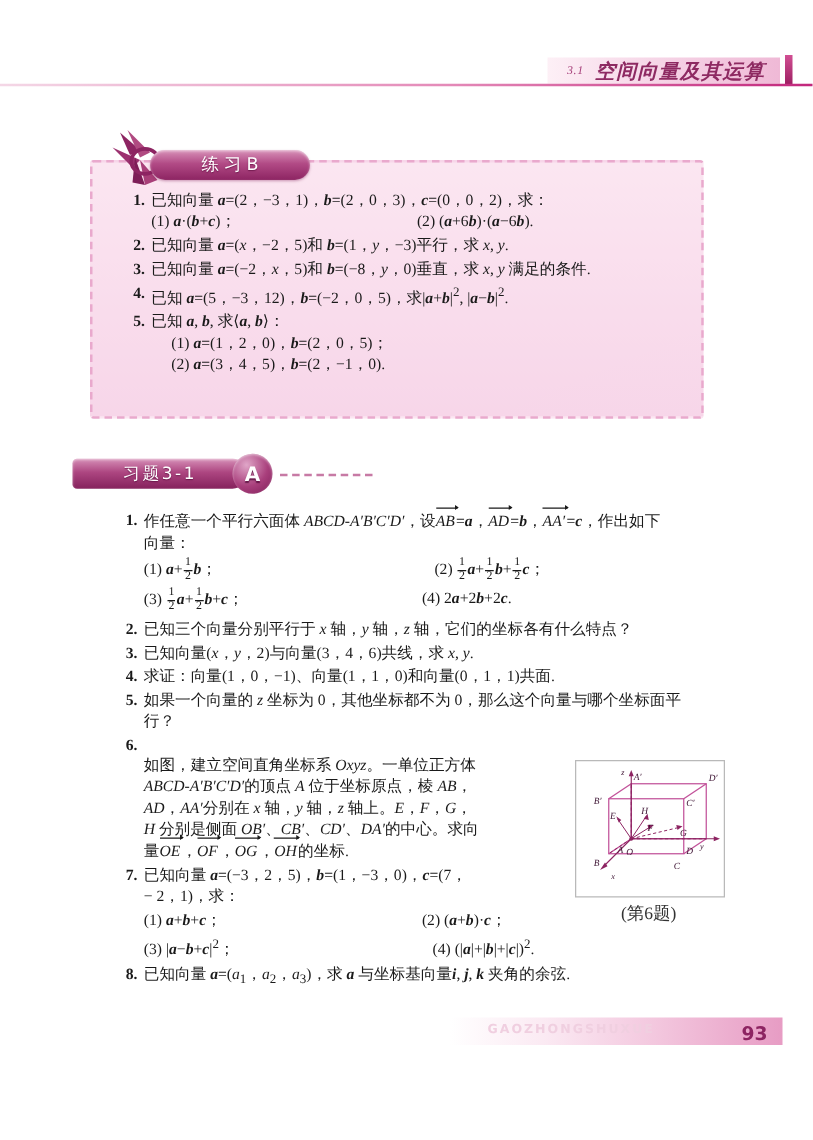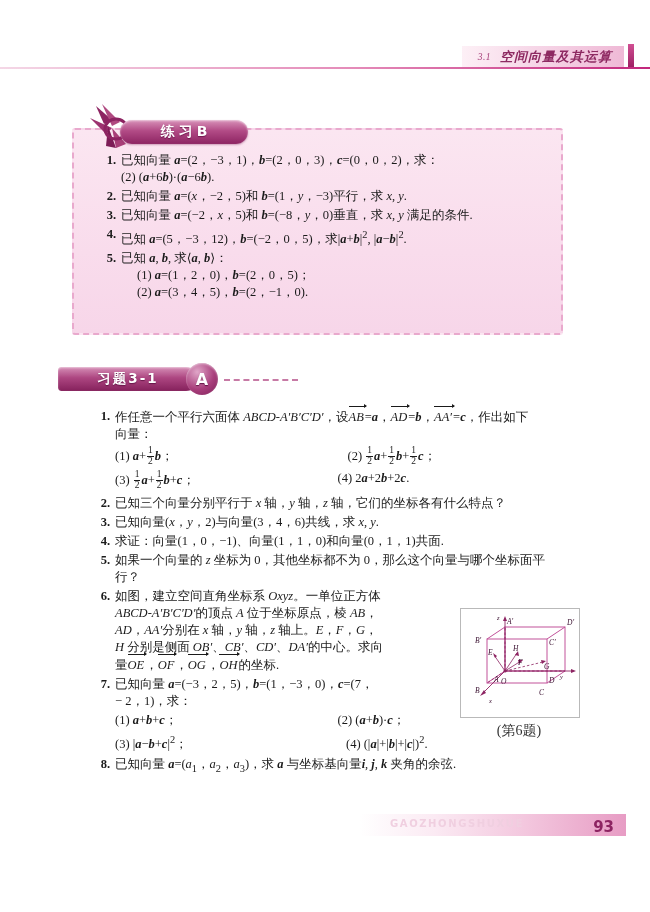--- a/index.html
+++ b/index.html
@@ -13,49 +13,49 @@
   
   .hdr{position:absolute;left:0;top:44px;width:650px;height:30px;}
   .hdr-rule{position:absolute;left:0;top:23px;width:650px;height:1.5px;
     background:linear-gradient(to right,#f4d7e6 0%,#e48ab8 55%,#c2277c 100%);}
   .hdr-plate{position:absolute;right:26px;top:2px;height:20px;
     padding:1px 12px 0 16px;
     background:linear-gradient(to right,#fdf0f6 0%,#f7d9e9 40%,#efb9d6 100%);
     display:flex;align-items:center;gap:9px;}
   .hdr-num{font-style:italic;font-size:9.5px;color:#a8437c;letter-spacing:.5px;}
   .hdr-title{font-family:"DejaVu Sans","Liberation Sans",sans-serif;
-    font-size:13px;color:#8e2a62;font-weight:700;letter-spacing:1px;
+    font-size:16px;color:#8e2a62;font-weight:700;letter-spacing:1px;
     font-style:italic;}
   .hdr-tab{position:absolute;right:16px;top:0;width:6px;height:24px;
     background:linear-gradient(to bottom,#d14f93,#9c1f62);}
 
   
   .panel{position:absolute;left:72px;top:128px;width:487px;height:203px;
     background:linear-gradient(to bottom,#fbe6f1 0%,#f9dcec 60%,#f7d6e9 100%);
     border:2px dashed #e9a9cd;border-radius:3px;}
   .badge-b{position:absolute;left:76px;top:108px;width:180px;height:40px;}
   .badge-pill{position:absolute;left:44px;top:12px;width:128px;height:24px;
     border-radius:13px;
     background:linear-gradient(to bottom,#d892b9 0%,#b24b86 45%,#8d2462 100%);
     box-shadow:inset 0 1px 2px rgba(255,255,255,.55),0 1px 2px rgba(120,20,80,.35);
     display:flex;align-items:center;justify-content:center;}
   .badge-pill span{font-family:"DejaVu Sans","Liberation Sans",sans-serif;
-    font-size:14px;font-weight:700;color:#ffffff;letter-spacing:4px;
+    font-size:14px;font-weight:400;color:#ffffff;letter-spacing:4px;
     text-shadow:0 1px 1px rgba(90,10,60,.7);padding-left:4px;}
   .badge-deco{position:absolute;left:6px;top:-4px;width:64px;height:46px;}
 
   
   .sec{position:absolute;left:58px;top:362px;width:240px;height:34px;}
   .sec-pill{position:absolute;left:0;top:5px;width:140px;height:24px;
     border-radius:4px 13px 13px 4px;
     background:linear-gradient(to bottom,#d68fb7 0%,#ad4681 45%,#85215c 100%);
     box-shadow:inset 0 1px 2px rgba(255,255,255,.5);
     display:flex;align-items:center;justify-content:center;}
   .sec-pill span{font-family:"DejaVu Sans","Liberation Sans",sans-serif;
-    font-size:13.5px;font-weight:700;color:#fff;letter-spacing:2px;
+    font-size:13.5px;font-weight:400;color:#fff;letter-spacing:2px;
     text-shadow:0 1px 1px rgba(80,10,55,.7);}
   .sec-circle{position:absolute;left:128px;top:1px;width:32px;height:32px;
     border-radius:50%;
     background:radial-gradient(circle at 35% 28%,#e0a6c8,#a93f7c 55%,#7d1d57);
     box-shadow:inset 0 1px 2px rgba(255,255,255,.55);
     display:flex;align-items:center;justify-content:center;
     font-family:"DejaVu Sans","Liberation Sans",sans-serif;
     font-size:16px;font-weight:700;color:#fff;
     text-shadow:0 1px 1px rgba(80,10,55,.8);}
   .sec-dash{position:absolute;left:166px;top:17px;width:74px;
@@ -137,20 +137,22 @@
   </div>
 
   <div class="panel-list">
 
     <div class="pitem">
       <div class="pnum">1.</div>
       <div class="pbody">
         已知向量 <b class="vec">a</b>=(2，−3，1)，<b class="vec">b</b>=(2，0，3)，<b class="vec">c</b>=(0，0，2)，求：
         <div class="sub-row">
           <div class="sub-col">
+            (1) <b class="vec">a</b>·(<b class="vec">b</b>+<b class="vec">c</b>)；</div>
+          <div class="sub-col">
             (2) (<b class="vec">a</b>+6<b class="vec">b</b>)·(<b class="vec">a</b>−6<b class="vec">b</b>).</div>
         </div>
       </div>
     </div>
 
     <div class="pitem">
       <div class="pnum">2.</div>
       <div class="pbody">
         已知向量 <b class="vec">a</b>=(<i class="v">x</i>，−2，5)和 <b class="vec">b</b>=(1，<i class="v">y</i>，−3)平行，求 <i class="v">x</i>, <i class="v">y</i>.
       </div>
@@ -234,21 +236,21 @@
 
     <div class="pitem">
       <div class="pnum">5.</div>
       <div class="pbody">
         如果一个向量的 <i class="v">z</i> 坐标为 0，其他坐标都不为 0，那么这个向量与哪个坐标面平行？
       </div>
     </div>
 
     <div class="pitem">
       <div class="pnum">6.</div>
-      <div class="pbody" style="width:355px;">
+      <div class="pbody" style="width:355px;margin-top:16px;">
         如图，建立空间直角坐标系 <i class="v">Oxyz</i>。一单位正方体<br>
         <i class="v">ABCD</i>-<i class="v">A′B′C′D′</i>的顶点 <i class="v">A</i> 位于坐标原点，棱 <i class="v">AB</i>，<br>
         <i class="v">AD</i>，<i class="v">AA′</i>分别在 <i class="v">x</i> 轴，<i class="v">y</i> 轴，<i class="v">z</i> 轴上。<i class="v">E</i>，<i class="v">F</i>，<i class="v">G</i>，<br>
         <i class="v">H</i> 分别是侧面 <i class="v">OB′</i>、<i class="v">CB′</i>、<i class="v">CD′</i>、<i class="v">DA′</i>的中心。求向<br>
         量<span class="ovec">OE</span>，<span class="ovec">OF</span>，<span class="ovec">OG</span>，<span class="ovec">OH</span>的坐标.
       </div>
     </div>
 
     <div class="pitem">
       <div class="pnum">7.</div>

